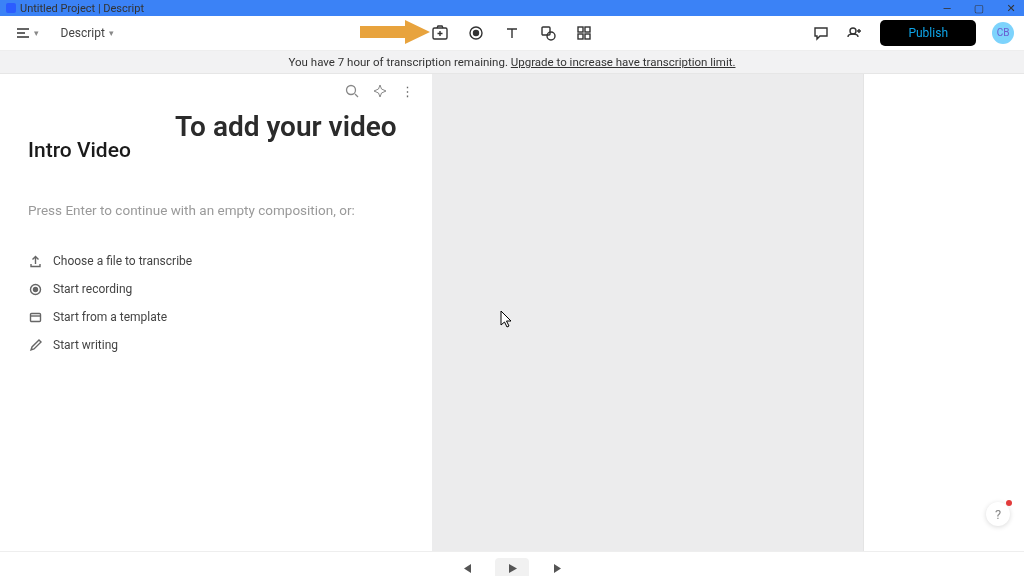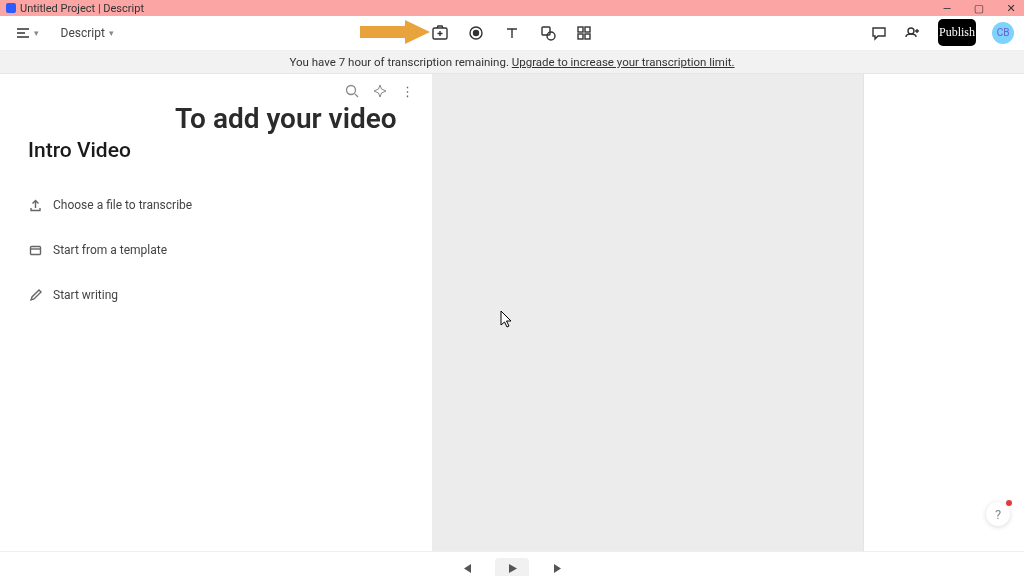--- a/index.html
+++ b/index.html
@@ -14,21 +14,21 @@
     position: relative;
   }
   
   .titlebar {
     height: 16px;
     display: flex;
     align-items: center;
     padding: 0 6px;
     font-size: 11px;
     color: #333;
-    background: #fca5a5;
+    background: #3b82f6;
   }
   .titlebar .app-icon {
     width: 10px; height: 10px;
     background: #2b5cff;
     border-radius: 2px;
     margin-right: 4px;
   }
   .winctrls {
     position: absolute;
     right: 6px; top: 0;
@@ -82,26 +82,25 @@
     width: 70px;
     height: 24px;
   }
   .arrow-callout svg { width: 100%; height: 100%; }
   .toolbar .right {
     margin-left: auto;
     display: flex; align-items: center; gap: 16px;
   }
   .publish-btn {
     background: #000;
-    color: #ffffff;
+    color: #0ea5e9;
     font-size: 12px;
-    padding: 6px 1px;
+    padding: 6px 28px;
     border-radius: 5px;
     cursor: pointer;
-    font-family: Liberation Serif, serif;
   }
   .avatar {
     width: 22px; height: 22px; border-radius: 50%;
     background: #7dd3fc;
     color: #6a5bd0;
     font-size: 10px;
     display: flex; align-items: center; justify-content: center;
   }
 
   
@@ -130,41 +129,41 @@
   .panel-tools {
     position: absolute;
     right: 18px; top: 10px;
     display: flex; gap: 14px;
     color: #666;
   }
   .panel-tools span { cursor: pointer; font-size: 13px; }
   .overlay-text {
     position: absolute;
     left: 175px;
-    top: 28px;
+    top: 36px;
     font-size: 28px;
     font-weight: 600;
     color: #2b2b2b;
     white-space: nowrap;
   }
   .section-title {
     font-size: 21px;
     font-weight: 500;
     margin-top: 46px;
   }
   .hint {
     margin-top: 40px;
     color: #9a9a9a;
     font-size: 13.5px;
   }
   .options {
     margin-top: 36px;
     display: flex;
     flex-direction: column;
-    gap: 31px;
+    gap: 14px;
   }
   .opt {
     display: flex; align-items: center; gap: 11px;
     font-size: 12px;
     color: #444;
     cursor: pointer;
   }
   .opt .oicon {
     width: 14px; height: 14px;
     display: flex; align-items: center; justify-content: center;
@@ -318,50 +317,60 @@
   </div>
 </div>
 
 <div class="arrow-callout">
   <svg viewBox="0 0 70 24">
       <polygon points="0,6 45,6 45,0 70,12 45,24 45,18 0,18" fill="#e8a33d"></polygon>
     </svg>
 </div>
 
 <div class="banner">
-  <span>You have 7 hour of transcription remaining. </span><a>Upgrade to increase your transcription limit.</a>
+  <span>You have 7 hour of transcription remaining. </span><a>Upgrade to increase have transcription limit.</a>
 </div>
 
 <div class="main">
   <div class="left-panel">
     <div class="panel-tools">
       <span>
         <svg width="14" height="14" viewBox="0 0 14 14">
             <circle cx="6" cy="6" r="4.5" stroke="#888" fill="none" stroke-width="1.3"></circle>
             <path d="M10 10l3 3" stroke="#888" stroke-width="1.3"></path>
           </svg>
       </span>
       <span>
         <svg width="14" height="14" viewBox="0 0 14 14">
             <path d="M7 1l1.5 4L13 7l-4.5 2L7 13l-1.5-4L1 7l4.5-2z" stroke="#888" fill="none" stroke-width="1"></path>
           </svg>
       </span>
       <span>⋮</span>
     </div>
     <div class="overlay-text">To add your video</div>
     <div class="section-title">Intro Video</div>
+    <div class="hint">Press Enter to continue with an empty composition, or:</div>
     <div class="options" id="options">
         <div class="opt">
           <span class="oicon">
             <svg viewBox="0 0 13 13">
               <path d="M6.5 9V2M3.5 4.5L6.5 1.5 9.5 4.5"></path>
               <path d="M2 9v2.5h9V9"></path>
             </svg>
           </span>
           <span>Choose a file to transcribe</span>
+        </div>
+        <div class="opt">
+          <span class="oicon">
+            <svg viewBox="0 0 13 13">
+              <circle cx="6.5" cy="6.5" r="5"></circle>
+              <circle cx="6.5" cy="6.5" r="2" fill="#666"></circle>
+            </svg>
+          </span>
+          <span>Start recording</span>
         </div>
         <div class="opt">
           <span class="oicon">
             <svg viewBox="0 0 13 13">
               <rect x="1.5" y="2.5" width="10" height="8" rx="1"></rect>
               <path d="M1.5 5h10"></path>
             </svg>
           </span>
           <span>Start from a template</span>
         </div>

